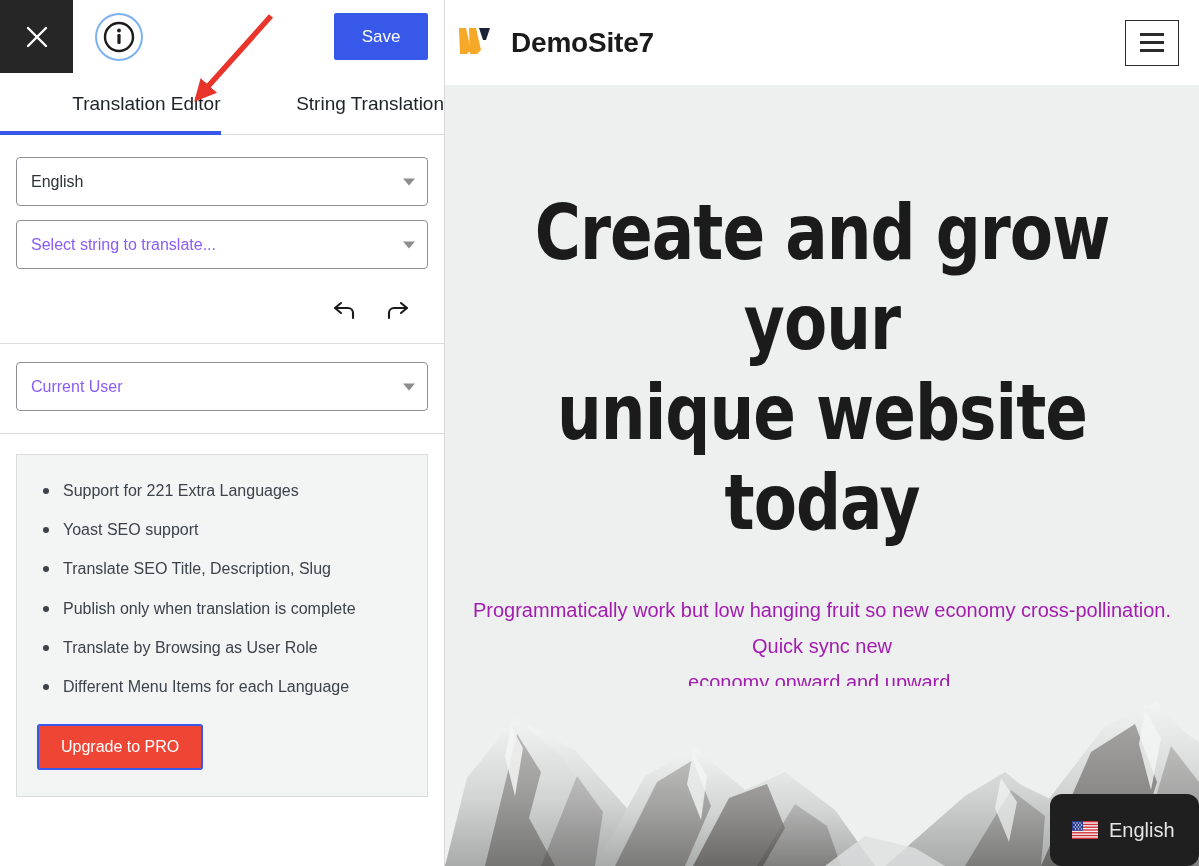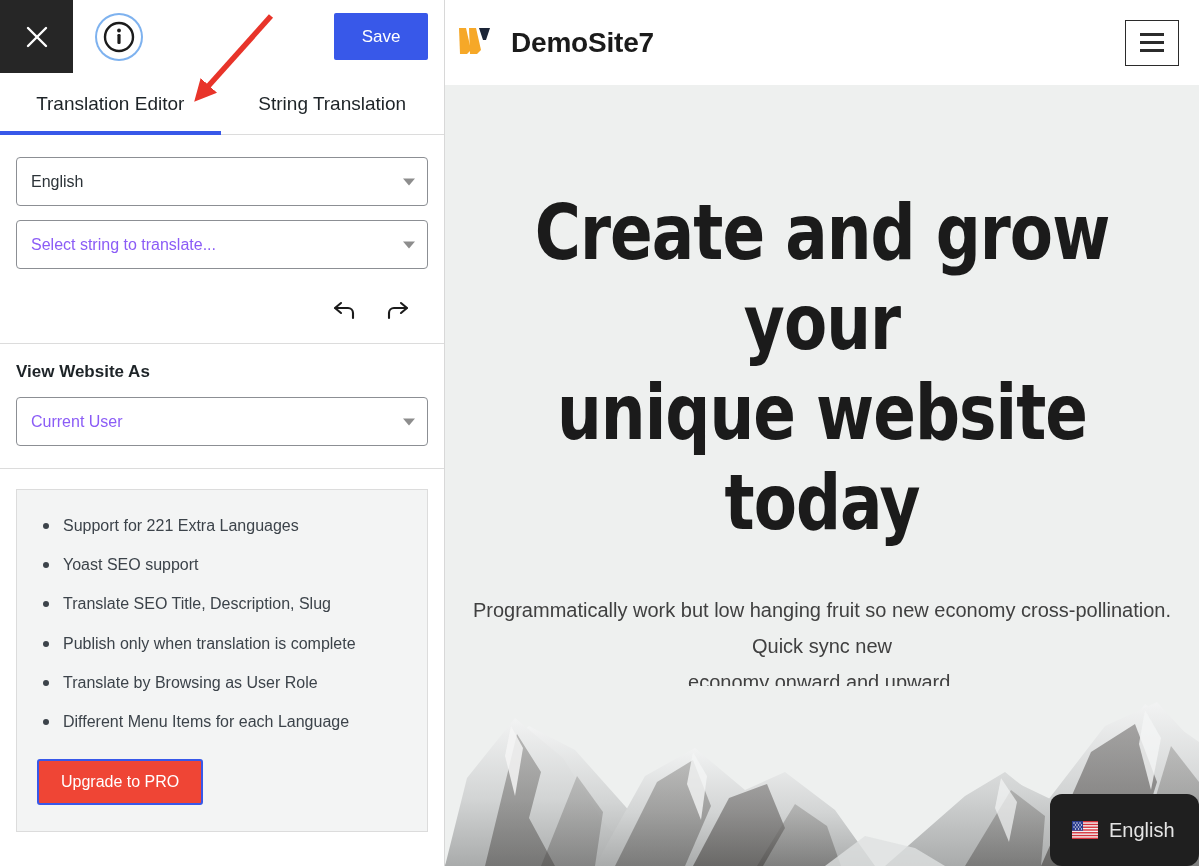--- a/index.html
+++ b/index.html
@@ -55,21 +55,21 @@
   }
 
   .tabs {
     height: 62px;
     display: flex;
     border-bottom: 1px solid #dcdcdc;
     background: #fff;
     position: relative;
   }
   .tab {
-    display: flex; align-items: center; justify-content: center;
+    display: flex; align-items: center; justify-content: flex-end;
     font-size: 19px;
     color: #1d2327;
     cursor: pointer;
     position: relative;
   }
   .tab.t1 { width: 221px; }
   .tab.t2 { width: 224px; }
   .tab.active::after {
     content: ""; position: absolute;
     left: 0; right: 0; bottom: -1px;
@@ -202,21 +202,21 @@
     font-size: 76px;
     line-height: 90px;
     color: #1b1b1b;
     letter-spacing: -1px;
     transform: scaleX(0.92);
   }
   .hero-sub {
     margin-top: 44px;
     font-size: 20px;
     line-height: 36px;
-    color: #404040;
+    color: #a21caf;
   }
   .hero-actions {
     margin-top: 38px;
     display: flex; justify-content: center; align-items: stretch;
     gap: 12px;
   }
   .btn-learn {
     background: #f6a828;
     color: #1b1b1b;
     border: none;
@@ -324,21 +324,20 @@
         <div class="ur-btn">
           <svg width="26" height="22" viewBox="0 0 26 22" aria-hidden="true">
             <path d="M17 4 L23 9 L17 14" fill="none" stroke="#1b1b1b" stroke-width="2.1" stroke-linecap="round" stroke-linejoin="round"></path>
             <path d="M22.6 9 H10 a5 5 0 0 0 -5 5 V19" fill="none" stroke="#1b1b1b" stroke-width="2.1" stroke-linecap="round"></path>
           </svg>
         </div>
       </div>
     </div>
 
     <div class="sb-block-2">
-      <div class="sb-heading">View Website As</div>
       <div class="select-box">
         <span class="ph">Current User</span>
         <span class="caret"></span>
       </div>
     </div>
 
     <div class="sb-block-3">
       <div class="feature-card">
         <ul>
           <li>Support for 221 Extra Languages</li>

